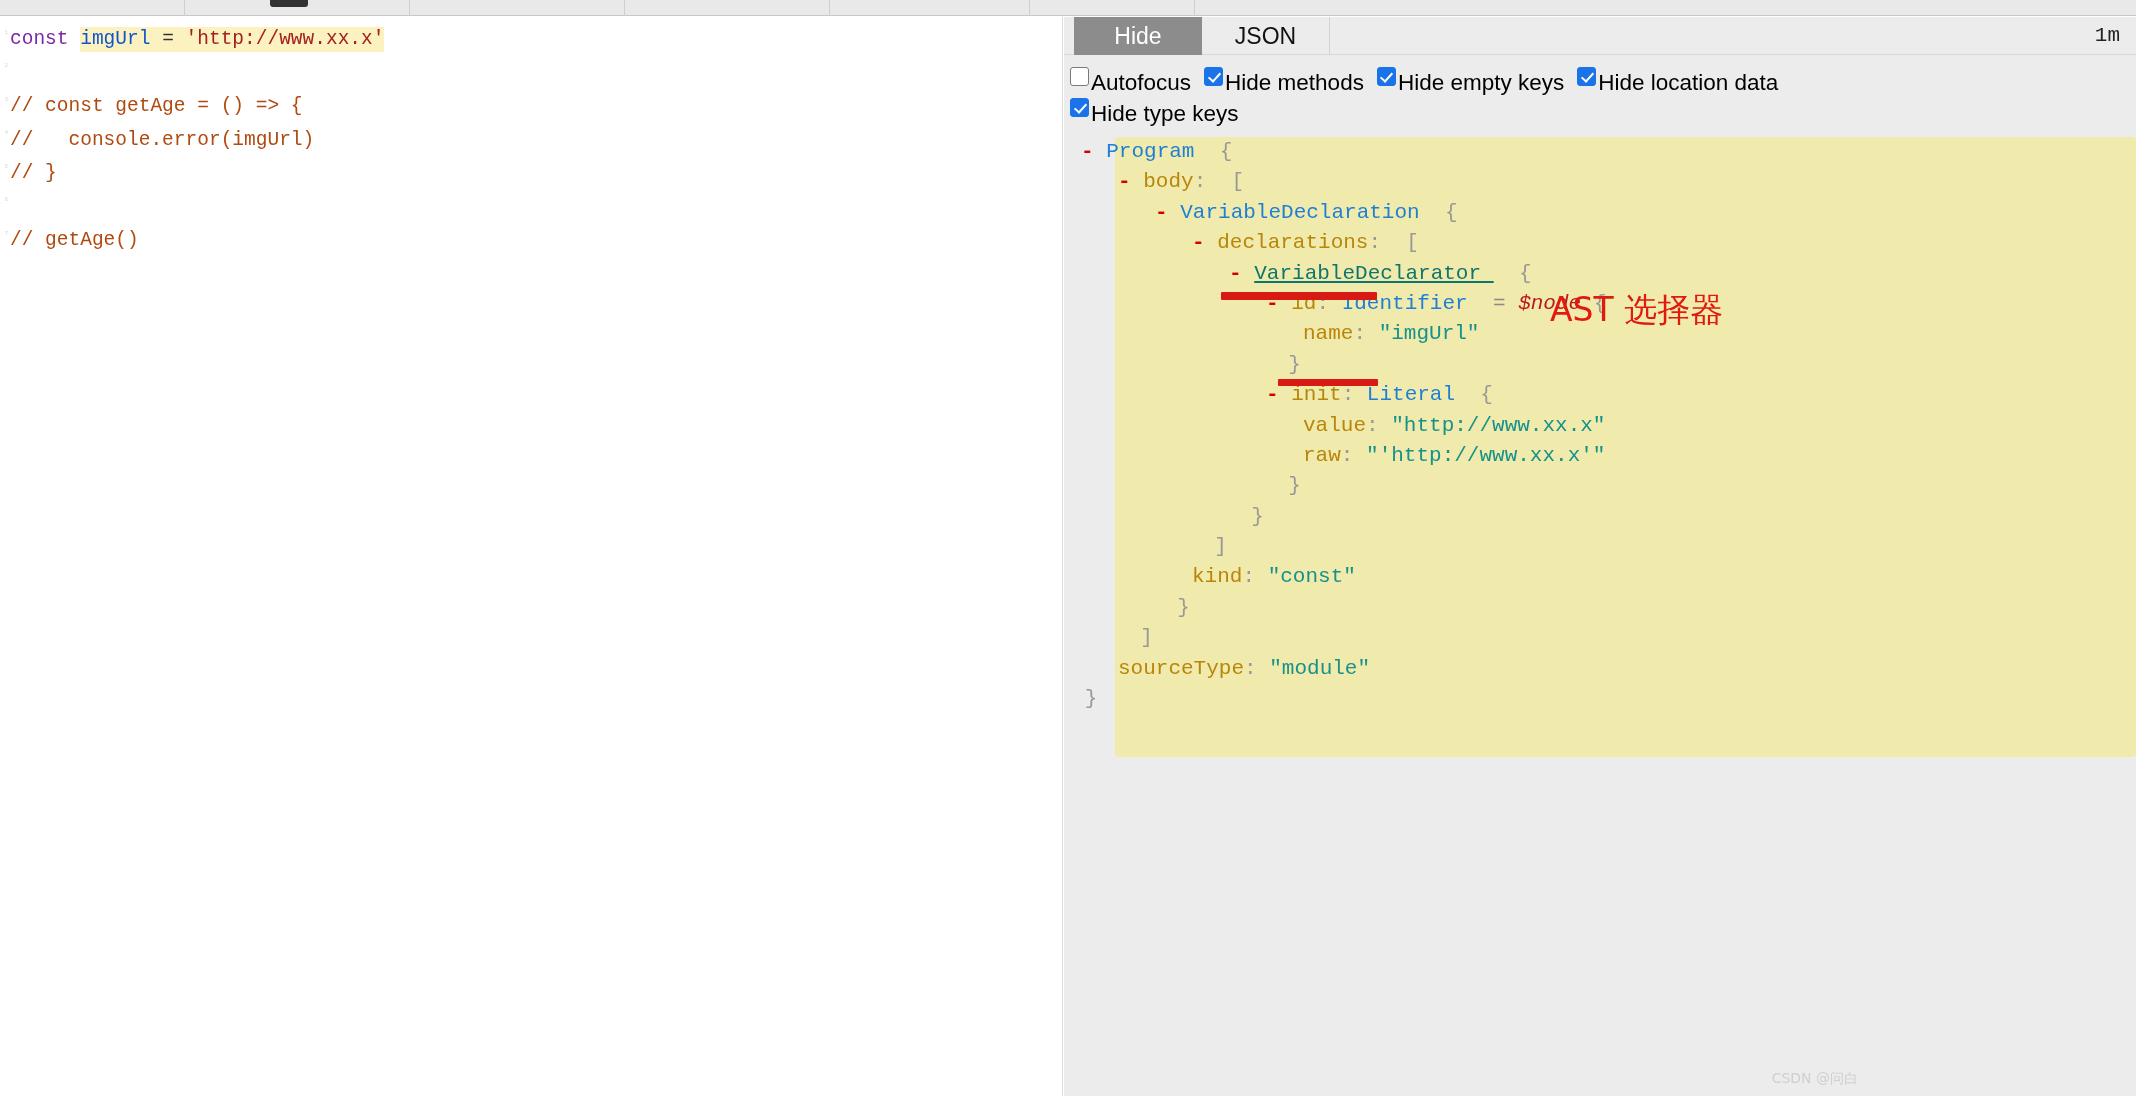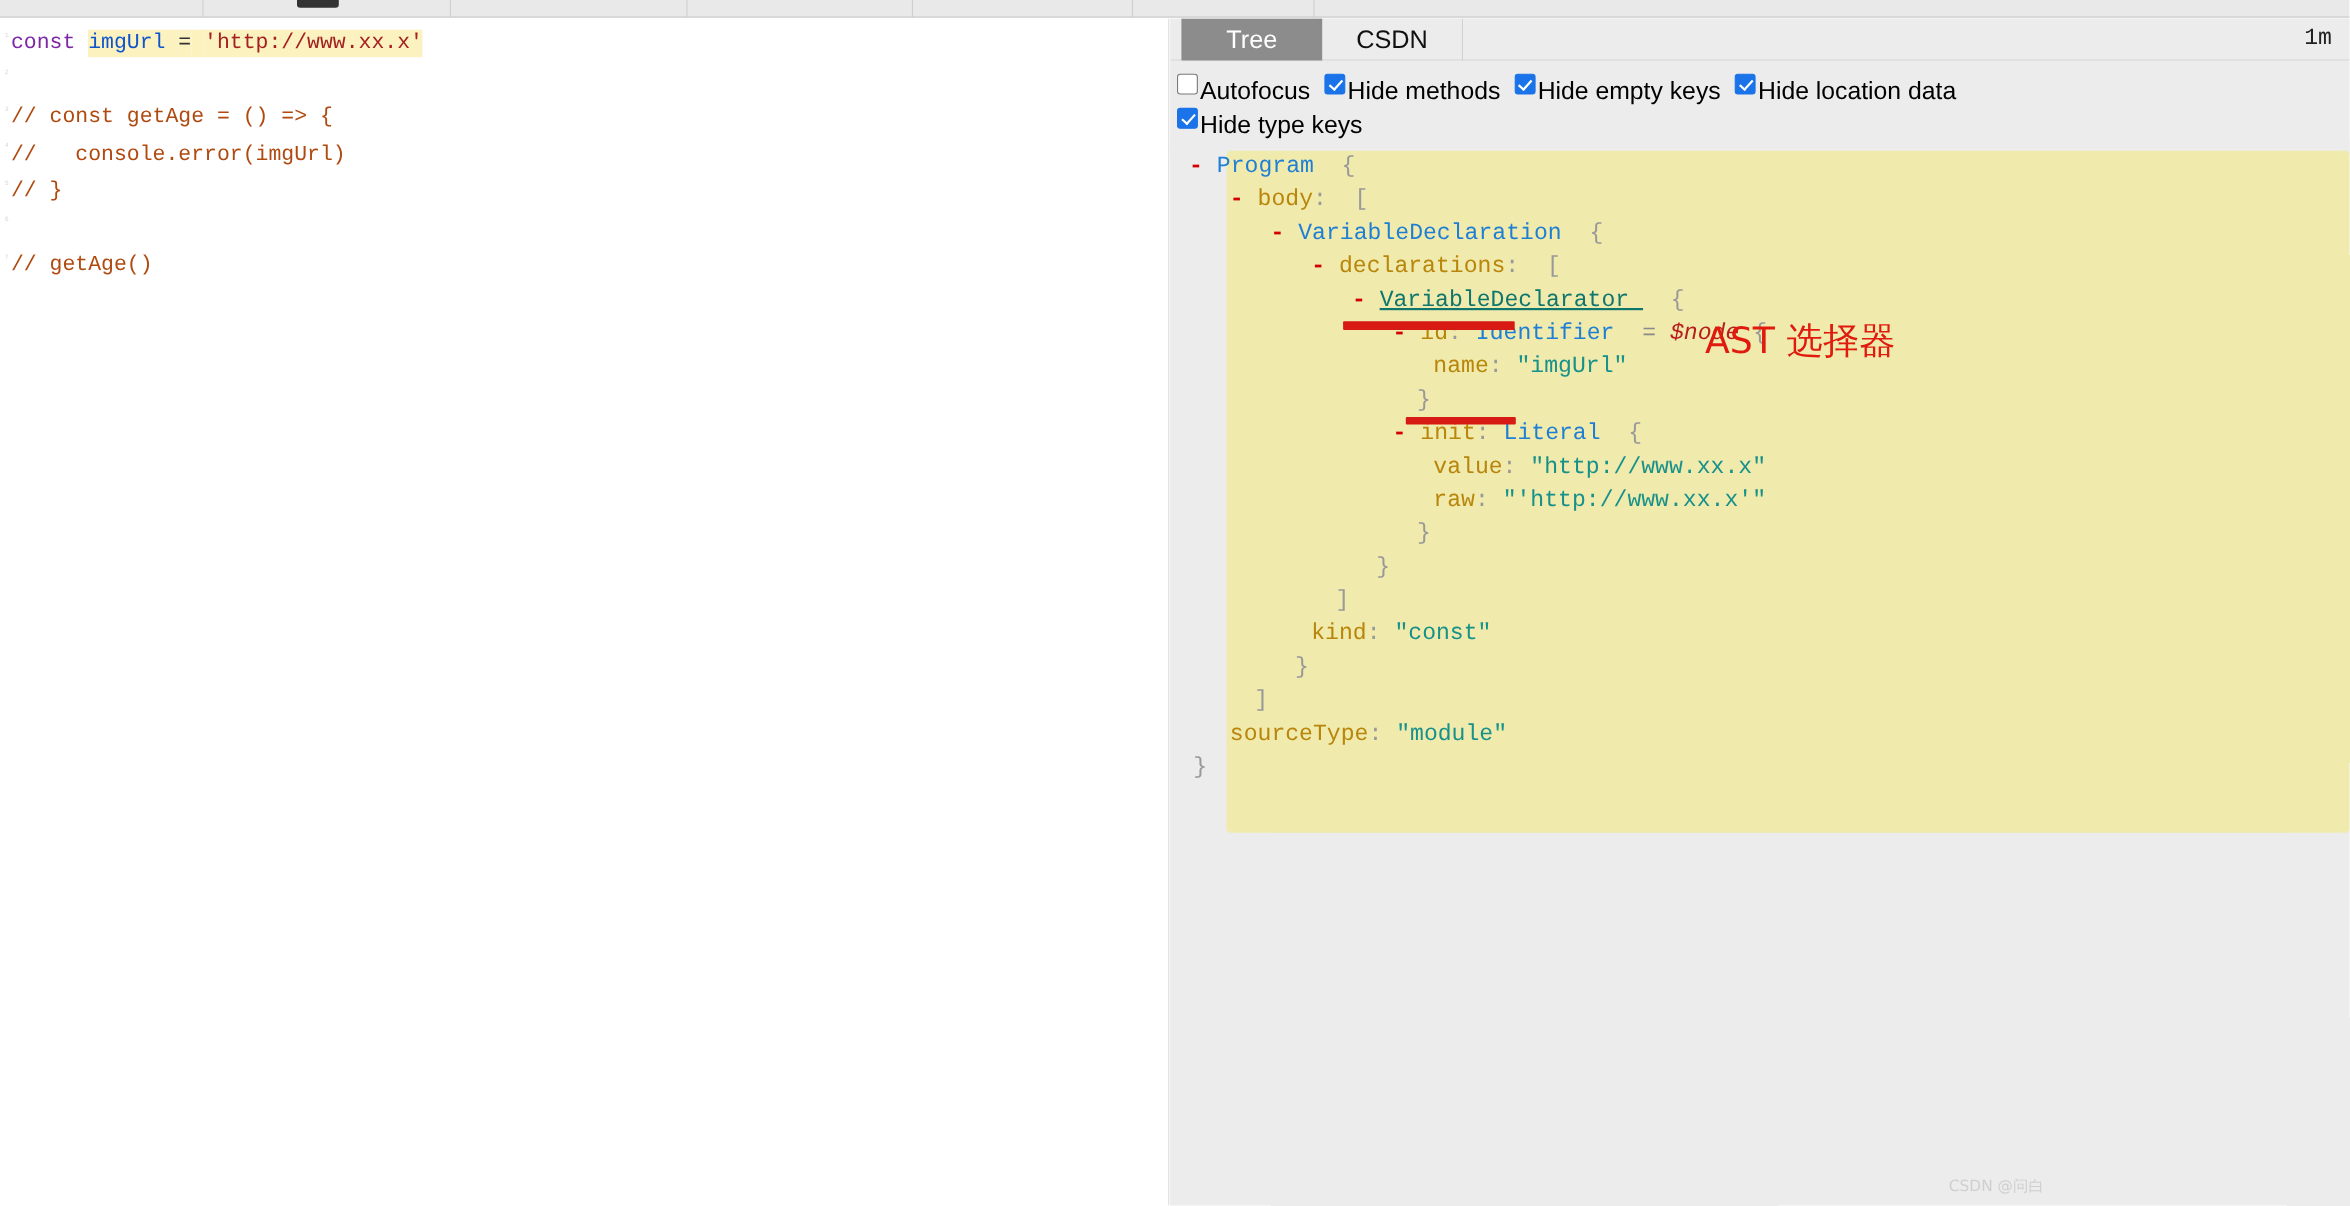--- a/index.html
+++ b/index.html
@@ -273,22 +273,22 @@
         <div class="lnum" style="top: 146px;">5</div>
         <div class="lnum" style="top: 179px;">6</div>
         <div class="lnum" style="top: 213px;">7</div>
       </div>
     <div class="code" id="code"><span class="ln"><span class="tok-kw">const</span><span class="tok-op"> </span><span class="tok-var hl">imgUrl</span><span class="tok-op hl"> </span><span class="tok-op hl">=</span><span class="tok-op hl"> </span><span class="tok-str hl">'http://www.xx.x'</span></span><span class="ln">&nbsp;</span><span class="ln"><span class="tok-com">// const getAge = () =&gt; {</span></span><span class="ln"><span class="tok-com">//   console.error(imgUrl)</span></span><span class="ln"><span class="tok-com">// }</span></span><span class="ln">&nbsp;</span><span class="ln"><span class="tok-com">// getAge()</span></span></div>
   </div>
 
   <div class="astpane">
 
     <div class="tabbar">
-      <div class="tab sel tab-tree">Tree</div>
-      <div class="tab tab-json">CSDN</div>
+      <div class="tab sel tab-tree">Hide</div>
+      <div class="tab tab-json">JSON</div>
       <div class="tab-spacer"></div>
       <div class="timing">1m</div>
     </div>
 
     <div class="options">
       <span class="optline" id="optline1"><span class="opt"><span class="box"></span><span class="lbl">Autofocus</span></span><span class="opt"><span class="box on"></span><span class="lbl">Hide methods</span></span><span class="opt"><span class="box on"></span><span class="lbl">Hide empty keys</span></span><span class="opt"><span class="box on"></span><span class="lbl">Hide location data</span></span></span>
       <span class="optline" id="optline2"><span class="opt"><span class="box on"></span><span class="lbl">Hide type keys</span></span></span>
     </div>
 
     <div class="treewrap">

